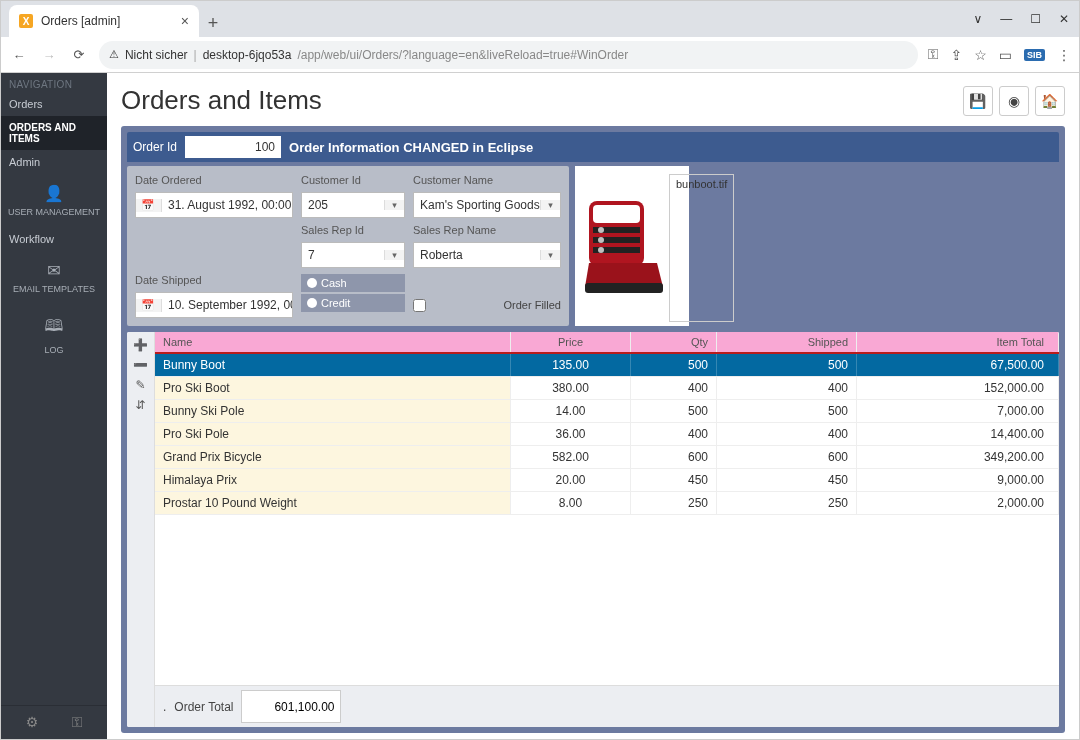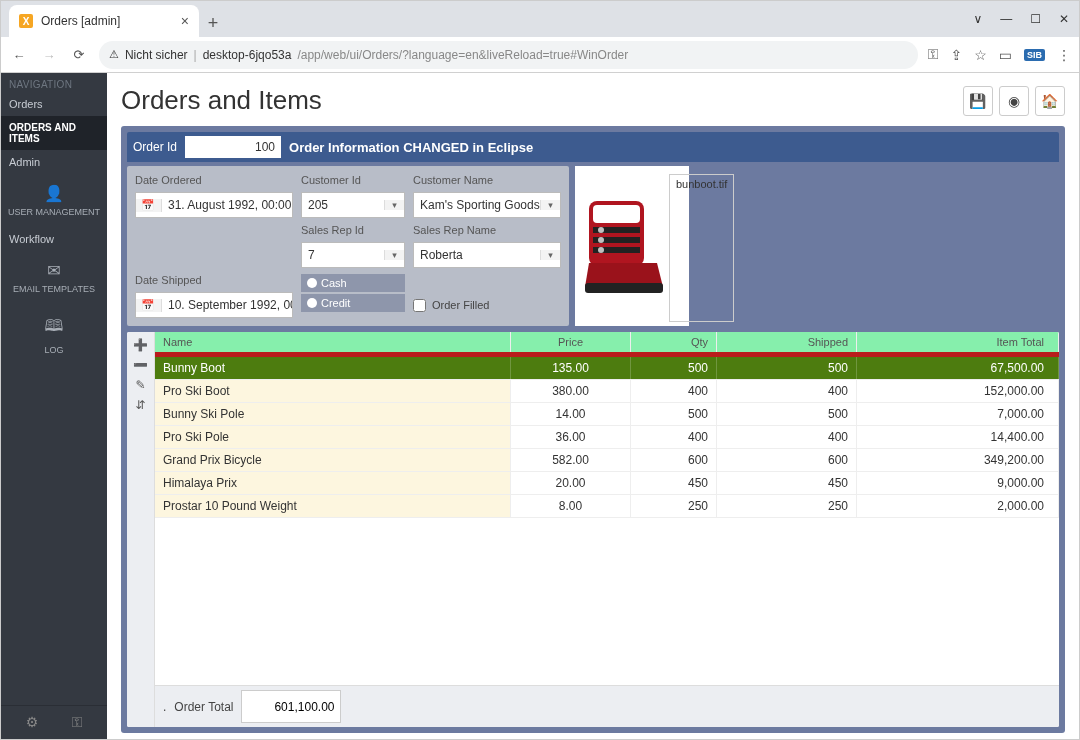--- a/index.html
+++ b/index.html
@@ -45,40 +45,40 @@
 .form-row { display: flex; gap: 6px; margin-top: 4px; }
 .form-block { background: #b8bdc8; border-radius: 2px; padding: 8px; display: grid; grid-template-columns: 158px 104px 148px; gap: 6px 8px; font-size: 11px; color: #444; }
 .form-block .lbl { font-size: 11px; color: #555; }
 .ctrl { display: flex; height: 26px; border: 1px solid #bbb; background: #fff; align-items: center; font-size: 12px; color: #333; }
 .ctrl .pre { width: 26px; display: flex; align-items: center; justify-content: center; border-right: 1px solid #ddd; color: #666; background: #f3f3f3; font-size: 11px; }
 .ctrl .val { flex: 1; padding: 0 6px; white-space: nowrap; overflow: hidden; }
 .ctrl .dd { width: 20px; text-align: center; border-left: 1px solid #ddd; color: #666; background: #f3f3f3; font-size: 9px; }
 .radio-stack { display: flex; flex-direction: column; gap: 2px; }
 .radio-stack .r { background: #8e96ab; color: #fff; font-size: 11px; padding: 3px 6px; display: flex; align-items: center; gap: 4px; }
 .radio-stack .r .dot { width: 10px; height: 10px; border-radius: 50%; background: #fff; display: inline-block; }
-.checkline { display: flex; align-items: center; justify-content: flex-start; gap: 6px; font-size: 11px; color: #444; }
+.checkline { display: flex; align-items: center; justify-content: space-between; gap: 6px; font-size: 11px; color: #444; }
 .checkline input { width: 13px; height: 13px; }
 
 .image-block { background: #fff; padding: 4px; width: 114px; display: flex; flex-direction: row; }
 .image-block .img { flex: 1; display: flex; align-items: center; justify-content: center; }
 .image-block .img svg { width: 90px; height: 110px; }
 .image-block .cap { border: 1px solid #ccc; font-size: 11px; padding: 3px 6px; margin-top: 4px; color: #333; }
 
 .grid-wrap { flex: 1; background: #fff; margin-top: 6px; border-radius: 2px; display: flex; overflow: hidden; }
 .grid-tools { width: 28px; background: #eceef2; border-right: 1px solid #ddd; display: flex; flex-direction: column; align-items: center; padding-top: 6px; gap: 6px; color: #555; font-size: 12px; }
 .grid { flex: 1; display: flex; flex-direction: column; font-size: 12px; }
-.ghead { display: flex; background: #86efac; border-bottom: 5px solid #b91c1c; color: #555; font-size: 11px; }
+.ghead { display: flex; background: #f9a8d4; border-bottom: 2px solid #b91c1c; color: #555; font-size: 11px; }
 .gcell { padding: 4px 8px; border-right: 1px solid #eee; }
 .c-name { flex: 0 0 356px; }
 .c-price { flex: 0 0 120px; text-align: center; }
 .c-qty { flex: 0 0 86px; text-align: right; }
 .c-shp { flex: 0 0 140px; text-align: right; }
 .c-tot { flex: 1; text-align: right; padding-right: 14px; }
 .grow { display: flex; border-bottom: 1px solid #eee; color: #333; }
-.grow.sel { background: #4d7c0f; color: #fff; }
+.grow.sel { background: #0369a1; color: #fff; }
 .grow.alt .c-name { background: #fdf6df; }
 .grow .gcell { border-right: 1px solid #eee; }
 .grow.sel .gcell { border-right-color: rgba(255,255,255,0.2); }
 
 .footerbar { display: flex; align-items: center; gap: 8px; background: #eceef2; padding: 4px 8px; font-size: 12px; color: #444; margin-top: 0; border-top: 1px solid #ddd; }
 .footerbar input { width: 100px; height: 33px; border: 1px solid #ccc; padding: 2px 6px; text-align: right; font-size: 12px; background: #fff; }
 
 
 .toprow { display: flex; align-items: center; background: #dee1e6; height: 36px; }
 .toprow .tabs { display: flex; align-items: flex-end; height: 100%; padding-left: 8px; }

